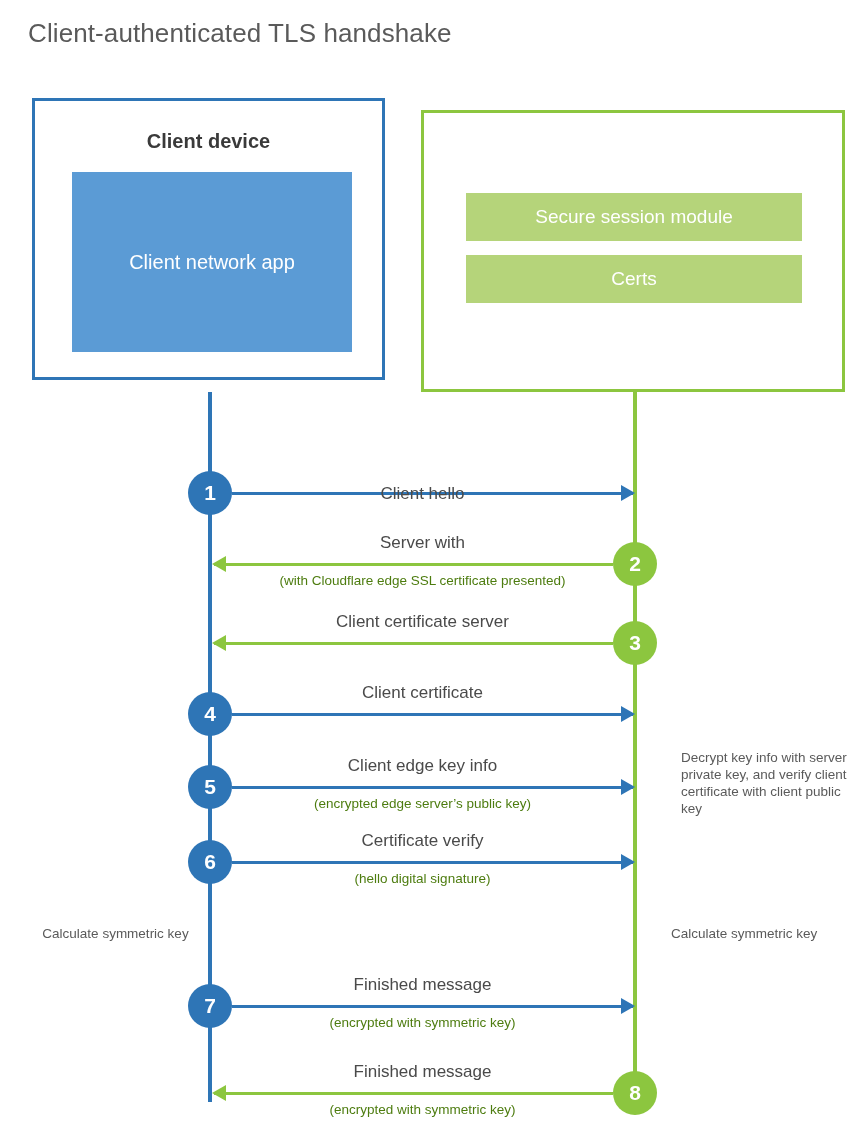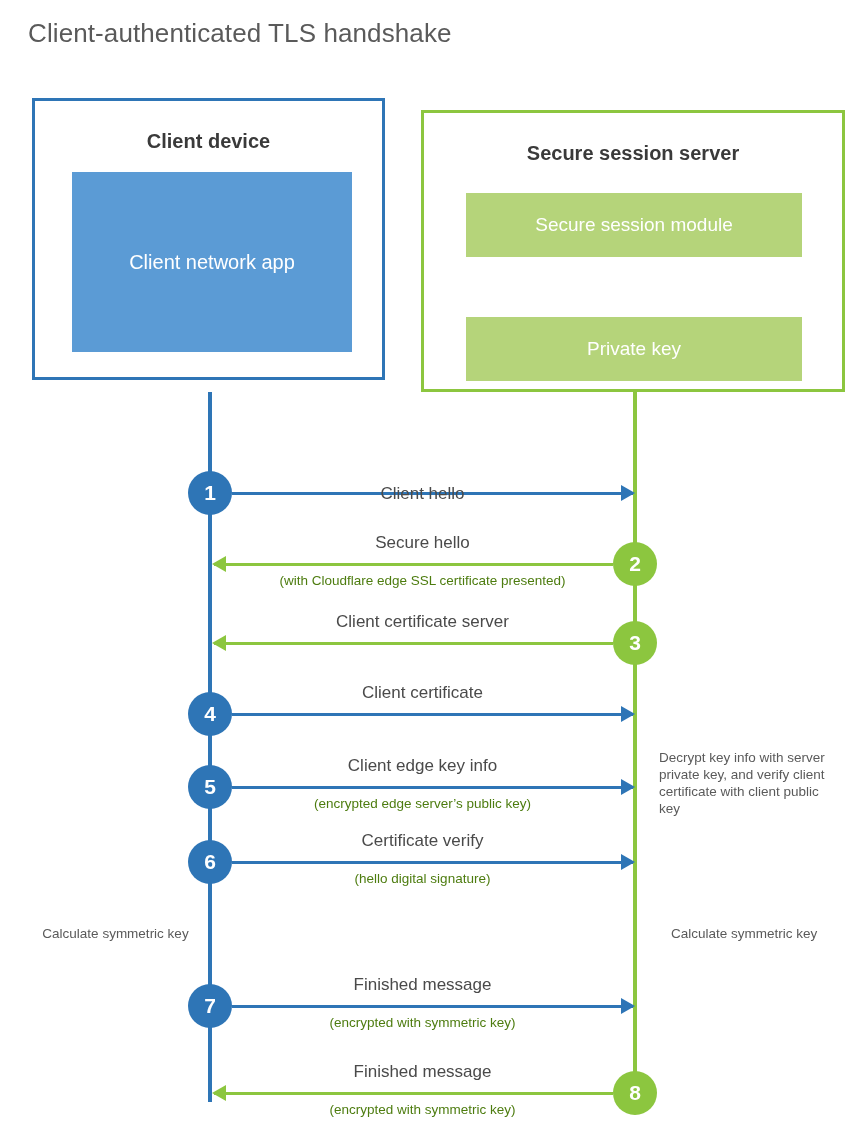--- a/index.html
+++ b/index.html
@@ -75,21 +75,21 @@
     display: flex;
     align-items: center;
     justify-content: center;
     text-align: center;
   }
 
   .server-bar {
     position: absolute;
     left: 42px;
     width: 336px;
-    height: 64px;
+    height: 48px;
     background: #b5d47a;
     color: #ffffff;
     font-size: 19px;
     display: flex;
     align-items: center;
     justify-content: center;
     text-align: center;
   }
   .server-bar.b0 { top: 80px; }
   .server-bar.b1 { top: 142px; }
@@ -160,54 +160,53 @@
     color: #4d7c0f;
     white-space: nowrap;
   }
 
   .side-note {
     position: absolute;
     font-size: 13.5px;
     line-height: 17px;
     color: #5a5a5a;
   }
-  .side-note.right-note { left: 659px; top: 749px; width: 180px; text-align: left; }
+  .side-note.right-note { left: 681px; top: 749px; width: 180px; text-align: left; }
   .side-note.calc-left  { left: 38px;  top: 925px; width: 155px; text-align: center; }
   .side-note.calc-right { left: 671px; top: 925px; width: 155px; text-align: left; }
 </style>
 </head>
 <body>
 
 <div id="canvas">
 
   <div class="page-title">Client-authenticated TLS handshake</div>
 
   <div class="party-box client">
     <div class="party-title">Client device</div>
     <div class="client-app">Client network app</div>
   </div>
 
   <div class="party-box server">
-    <div class="party-title">Secure session server</div>
     <div class="server-bar b0">Secure session module</div>
-    <div class="server-bar b2">Private key</div>
+    <div class="server-bar b1">Certs</div>
   </div>
 
   <div class="lifeline client"></div>
   <div class="lifeline server"></div>
 
   <div id="steps-layer">
       <div class="arrow-line blue" style="left: 232px; top: 492px; width: 401px;"></div>
       <div class="arrow-head right blue" style="top: 485px; left: 621px;"></div>
       <div class="step-circle blue" style="left: 188px; top: 471px;">1</div>
       <div class="step-label" style="left: 210px; width: 425px; top: 484px;">Client hello</div>
       <div class="arrow-line green" style="left: 214px; top: 563px; width: 399px;"></div>
       <div class="arrow-head left green" style="top: 556px; left: 212px;"></div>
       <div class="step-circle green" style="left: 613px; top: 542px;">2</div>
-      <div class="step-label" style="left: 210px; width: 425px; top: 533px;">Secure hello</div>
+      <div class="step-label" style="left: 210px; width: 425px; top: 533px;">Server with</div>
       <div class="step-sublabel" style="left: 210px; width: 425px; top: 573px;">(with Cloudflare edge SSL certificate presented)</div>
       <div class="arrow-line green" style="left: 214px; top: 642px; width: 399px;"></div>
       <div class="arrow-head left green" style="top: 635px; left: 212px;"></div>
       <div class="step-circle green" style="left: 613px; top: 621px;">3</div>
       <div class="step-label" style="left: 210px; width: 425px; top: 612px;">Client certificate server</div>
       <div class="arrow-line blue" style="left: 232px; top: 713px; width: 401px;"></div>
       <div class="arrow-head right blue" style="top: 706px; left: 621px;"></div>
       <div class="step-circle blue" style="left: 188px; top: 692px;">4</div>
       <div class="step-label" style="left: 210px; width: 425px; top: 683px;">Client certificate</div>
       <div class="arrow-line blue" style="left: 232px; top: 786px; width: 401px;"></div>

